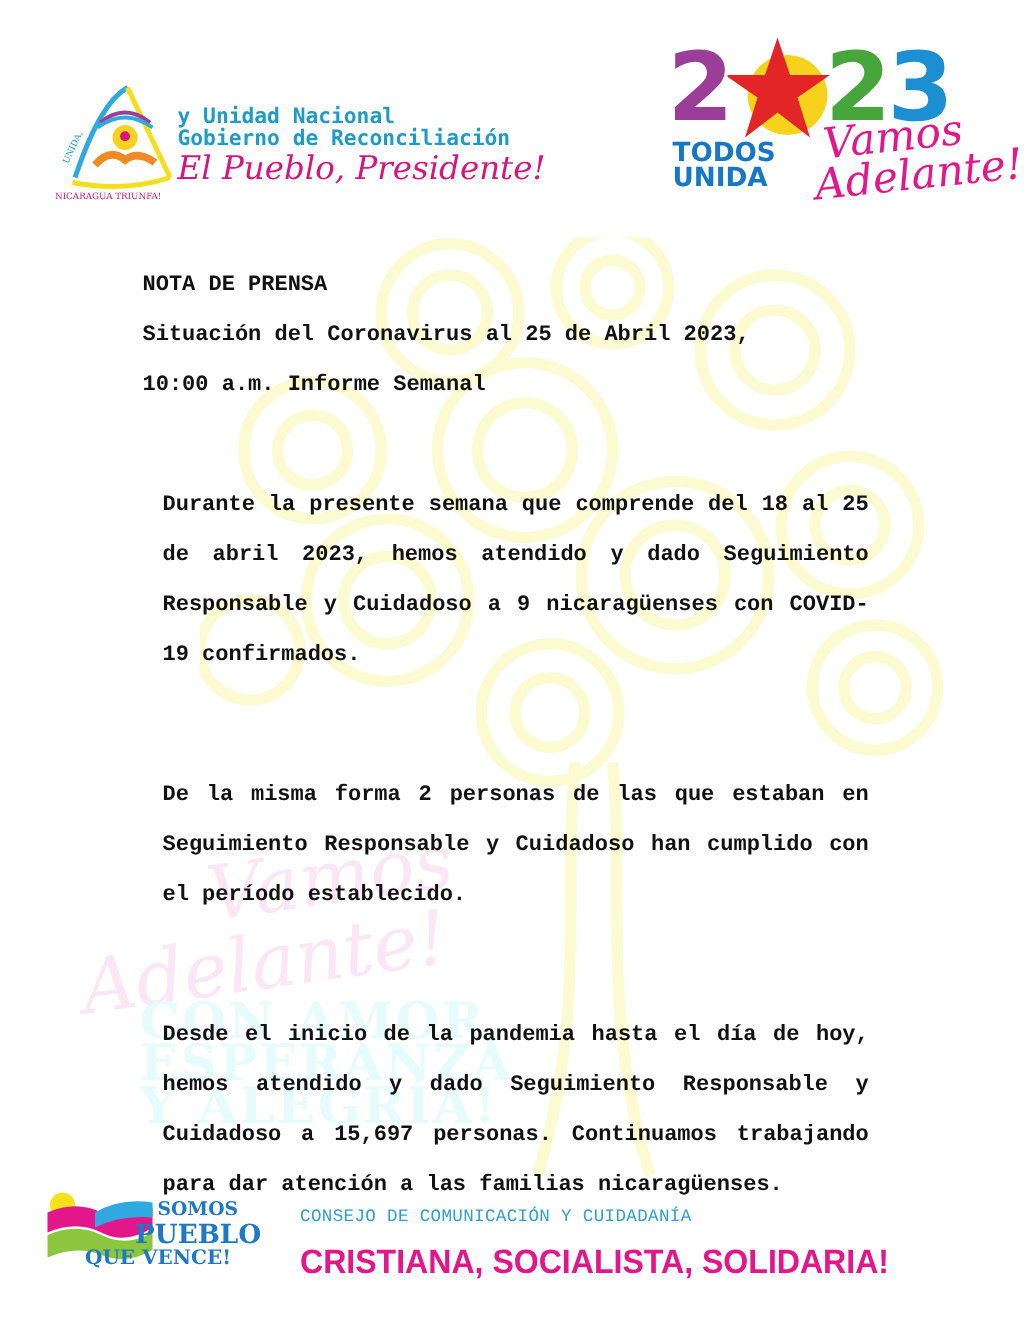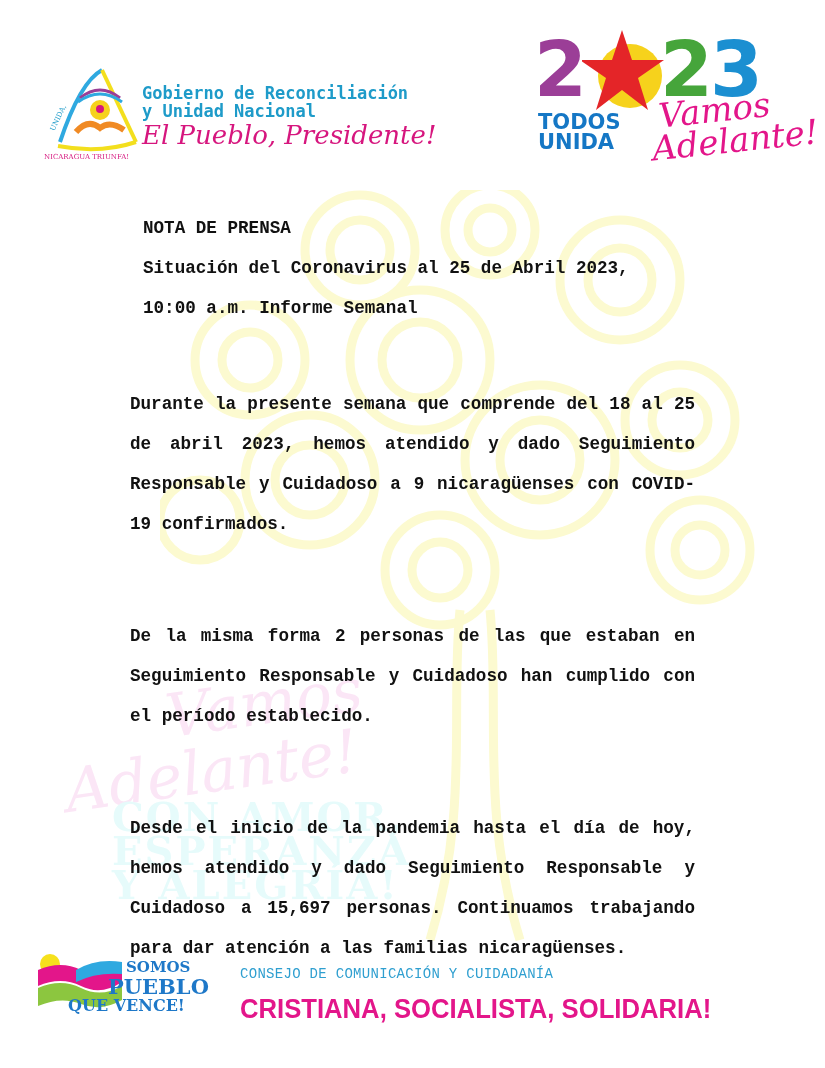--- a/index.html
+++ b/index.html
@@ -16,21 +16,21 @@
   .gov-text { position: absolute; left: 142px; top: 84px; font-family: "DejaVu Sans Mono", monospace; color: #1e9bc9; font-size: 17px; line-height: 18px; font-weight: bold; }
   .gov-slogan { position: absolute; left: 142px; top: 120px; font-family: "DejaVu Serif", serif; font-style: italic; color: #d6167e; font-size: 26px; }
 
   .y2023 { position: absolute; left: 530px; top: 22px; width: 250px; height: 140px; }
   .y-digit { position: absolute; top: 10px; font-family: "DejaVu Sans", sans-serif; font-weight: bold; font-size: 76px; line-height: 76px; }
   .todos { position: absolute; left: 8px; top: 90px; font-family: "DejaVu Sans", sans-serif; font-weight: bold; color: #1577c5; font-size: 21px; line-height: 20px; }
   .vamos { position: absolute; left: 120px; top: 70px; font-family: "DejaVu Serif", serif; font-style: italic; color: #e3168a; font-size: 34px; line-height: 32px; transform: rotate(-6deg); }
 
   
   .content { position: absolute; left: 114px; top: 208px; width: 597px; font-family: "Liberation Mono", monospace; font-weight: bold; font-size: 17.6px; color: #111; }
-  .line { height: 40px; line-height: 40px; white-space: nowrap; margin-left: 29px; }
+  .line { height: 40px; line-height: 40px; white-space: nowrap; }
   .para { text-align: justify; text-align-last: left; line-height: 40px; margin: 16px; }
   .gap { height: 40px; }
 
   
   .somos { position: absolute; left: 36px; top: 952px; width: 170px; height: 70px; text-decoration: underline; }
   .somos-text { position: absolute; font-family: "DejaVu Serif", serif; font-weight: bold; color: #1e78c8; }
   .consejo { position: absolute; left: 240px; top: 966px; font-family: "Liberation Mono", monospace; color: #2f9fd0; font-size: 14px; letter-spacing: 0.3px; }
   .cristiana { position: absolute; left: 240px; top: 994px; font-family: "Liberation Sans", sans-serif; font-weight: bold; color: #e3168a; font-size: 27px; transform: scaleX(0.95); transform-origin: left; }
 </style>
 </head>
@@ -79,22 +79,22 @@
   <path d="M18 84 Q 60 92 96 80" fill="none" stroke="#f3df1d" stroke-width="4"></path>
   <path d="M40 36 Q 60 20 80 36" fill="none" stroke="#9b3e97" stroke-width="3"></path>
   <path d="M38 40 Q 60 24 82 40" fill="none" stroke="#2fa9e0" stroke-width="3"></path>
   <circle cx="60" cy="48" r="10" fill="#f6d21c"></circle>
   <circle cx="60" cy="47" r="4" fill="#d6167e"></circle>
   <path d="M36 70 Q 48 56 60 66 Q 70 58 84 68" fill="none" stroke="#f08a24" stroke-width="6"></path>
   <text x="2" y="62" font-size="7" fill="#1e9bc9" font-family="DejaVu Serif, serif" transform="rotate(-65 14 56)">UNIDA,</text>
   <text x="4" y="97" font-size="7" fill="#d6167e" font-family="DejaVu Serif, serif">NICARAGUA TRIUNFA!</text>
 </svg>
 <div class="gov-text">
+  <div>y Unidad Nacional</div>
   <div>Gobierno de Reconciliación</div>
-  <div>y Unidad Nacional</div>
 </div>
 <div class="gov-slogan">El Pueblo, Presidente!</div>
 
 <div class="y2023">
   <span class="y-digit" style="left:4px;color:#9b3e97">2</span>
   <svg style="position:absolute;left:52px;top:4px;width:90px;height:90px" viewBox="0 0 90 90">
     <circle cx="48" cy="50" r="32" fill="#f6d21c"></circle>
     <polygon points="40,4 50,34 82,34 56,52 66,84 40,64 14,84 24,52 -2,34 30,34" fill="#e42528"></polygon>
   </svg>
   <span class="y-digit" style="left:130px;color:#46a53b">2</span>

